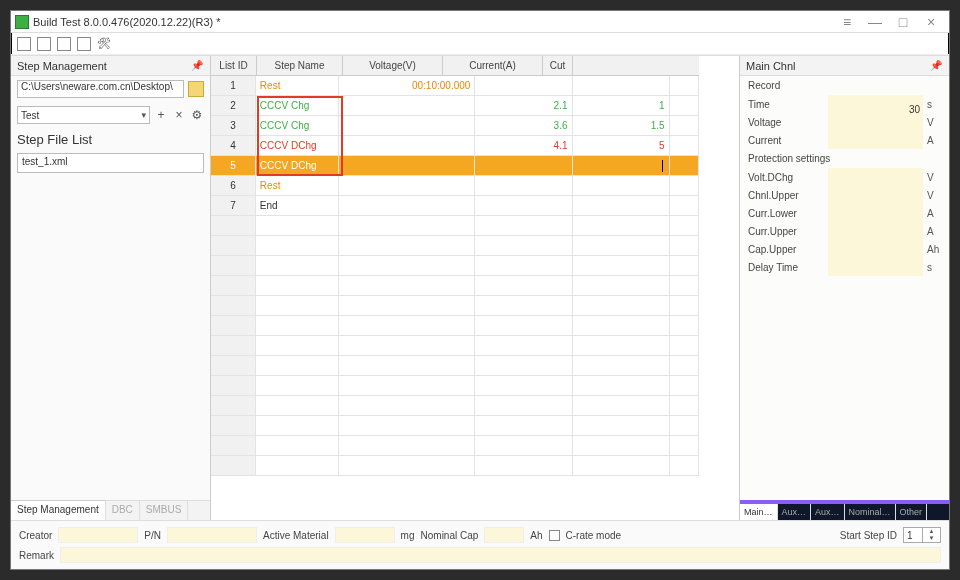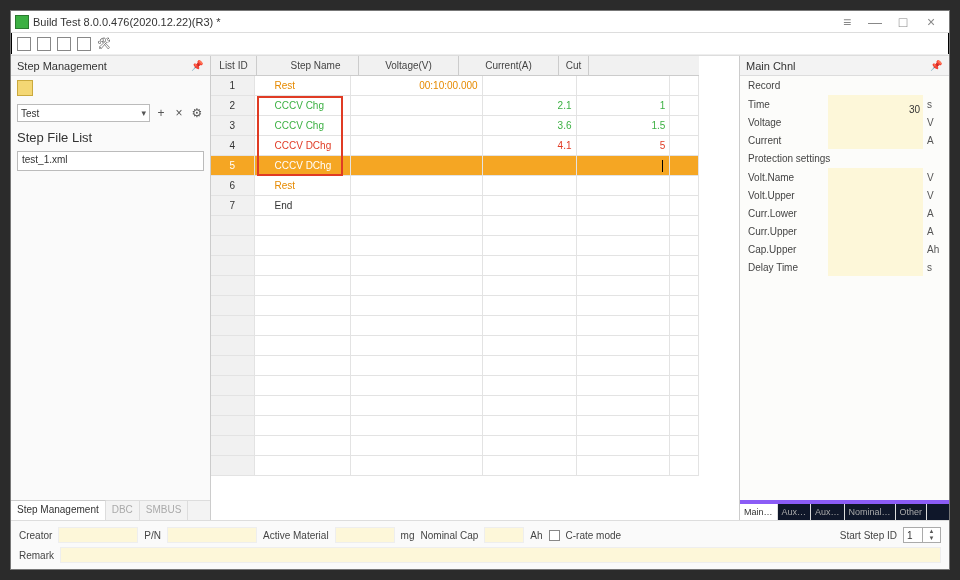--- a/index.html
+++ b/index.html
@@ -76,21 +76,21 @@
   }
   .ltab { padding:3px 6px; border-right:1px solid #ddd; color:#aaa;}
   .ltab.active { background:#fff; color:#333; border-top:1px solid #ccc; margin-top:-1px;}
   
   .center { flex:1; display:flex; flex-direction:column; min-width:0; background:#fff;}
   .grid-head {
     display:flex; height:20px; background:#f1f1f1; border-bottom:1px solid #ccc;
     font-size:10px;
   }
   .gh { border-right:1px solid #ccc; display:flex;align-items:center;justify-content:center; color:#444;}
-  .col-id{width:46px;} .col-name{width:86px;margin-left:16px;} .col-time{width:140px;}
+  .col-id{width:46px;} .col-name{width:86px;} .col-time{width:140px;}
   .col-volt{width:100px;} .col-curr{width:100px;} .col-cut{width:30px;}
   .grid-body { flex:1; overflow:hidden; position:relative;}
   .grow { display:flex; height:20px; border-bottom:1px solid #e3e3e3; font-size:10px;}
   .gc { border-right:1px solid #e3e3e3; display:flex; align-items:center; padding:0 4px;}
   .gc.col-id{ justify-content:center; background:#f1f1f1; color:#333;}
   .gc.col-time,.gc.col-volt,.gc.col-curr{ justify-content:flex-end;}
   .row-sel { background:#f5a623 !important; color:#fff;}
   .row-sel .gc{ background:#f5a623 !important; color:#fff;}
   .txt-orange{color:#e68a00;} .txt-green{color:#3cb043;} .txt-red{color:#e03b24;}
   .red-box {
@@ -153,20 +153,21 @@
   </div>
 
   <div class="content">
 
     <div class="left">
       <div class="panel-head">
         <span>Step Management</span>
         <span class="pin">📌</span>
       </div>
       <div class="path-row">
+        <div class="path-input">C:\Users\neware.com.cn\Desktop\</div>
         <div class="folder-ico"></div>
       </div>
       <div class="combo-row">
         <div class="combo">
           <span>Test</span>
           <span class="chev">▾</span>
         </div>
         <div class="mini-btn">+</div>
         <div class="mini-btn">×</div>
         <div class="mini-btn">⚙</div>
@@ -374,26 +375,26 @@
         <span class="u">V</span>
       </div>
       <div class="kv">
         <span class="k">Current</span>
         <span class="v"></span>
         <span class="u">A</span>
       </div>
 
       <div class="section-lbl">Protection settings</div>
       <div class="kv">
-          <span class="k">Volt.Name</span>
+          <span class="k">Volt.DChg</span>
           <span class="v"></span>
           <span class="u">V</span>
         </div>
       <div class="kv">
-          <span class="k">Volt.Upper</span>
+          <span class="k">Chnl.Upper</span>
           <span class="v"></span>
           <span class="u">V</span>
         </div>
       <div class="kv">
           <span class="k">Curr.Lower</span>
           <span class="v"></span>
           <span class="u">A</span>
         </div>
       <div class="kv">
           <span class="k">Curr.Upper</span>

